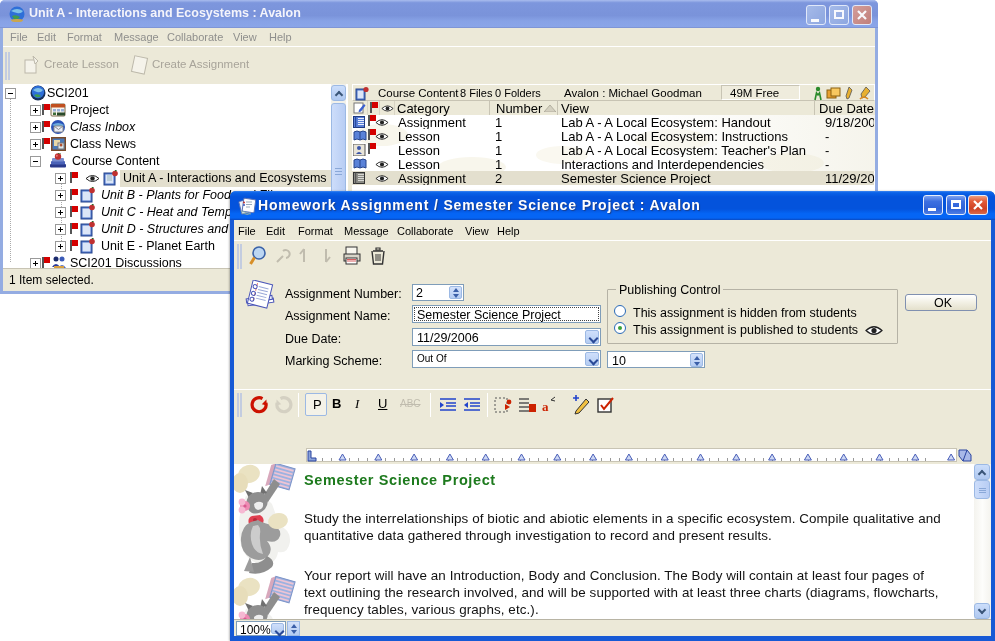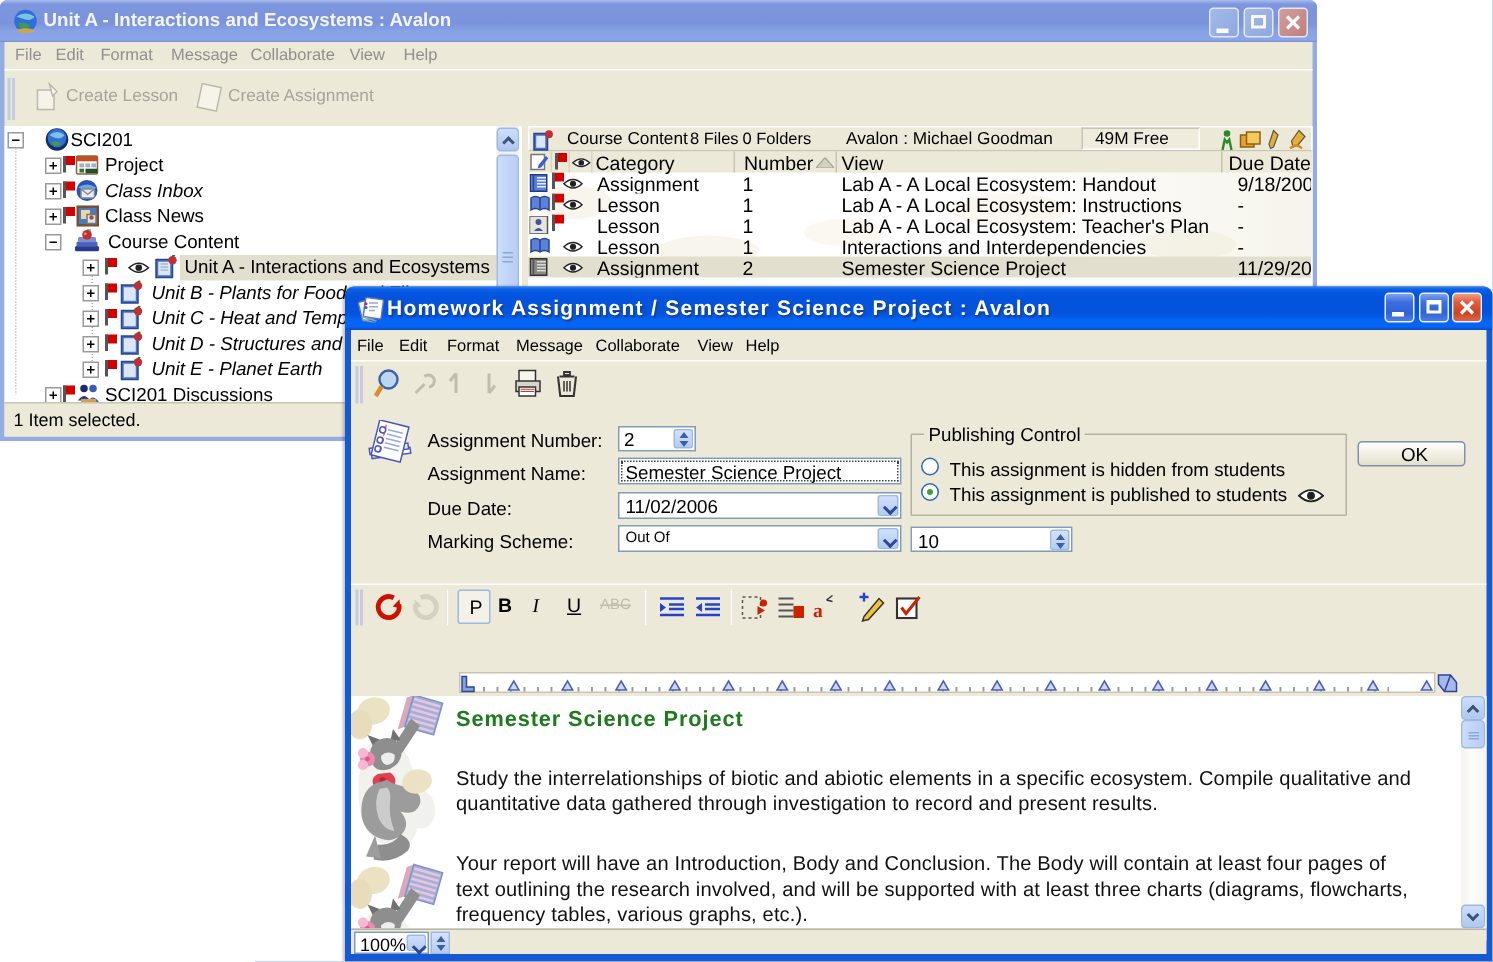--- a/index.html
+++ b/index.html
@@ -221,21 +221,21 @@
         </div>
    <div class="trow" style="left:0;top:154px">
           <div class="pm plus" style="left:52px"></div>
           <div class="flag" style="left:66px"></div>
           <svg class="abs" style="left:77px;top:0" width="16" height="16" viewBox="0 0 16 16">
             <rect x="1" y="3" width="11" height="12" fill="#4a72c8" stroke="#26458c"></rect>
             <rect x="2.5" y="4.5" width="8" height="9" fill="#dce6f8"></rect>
             <circle cx="12" cy="3.5" r="2.8" fill="#c03030"></circle>
             <path d="M12 1 l1.5 -1" stroke="#2a6a2a" stroke-width="1.4"></path>
           </svg>
-          <span class="lbl" style="left:98px;font-style:italic">Unit E - Planet Earth</span>
+          <span class="lbl" style="left:98px;">Unit E - Planet Earth</span>
         </div>
    <div class="trow" style="left:0;top:171px">
           <div class="pm plus" style="left:27px"></div>
           <div class="flag" style="left:38px"></div>
           <svg class="abs" style="left:47px;top:0" width="18" height="16" viewBox="0 0 18 16">
             <circle cx="6" cy="4" r="2.5" fill="#1a2a6c"></circle>
             <circle cx="12" cy="4" r="2.5" fill="#3a5ab8"></circle>
             <path d="M2 12 Q6 6 10 12Z" fill="#2a3a9c"></path>
             <path d="M8 13 Q12 7 16 13Z" fill="#4a6ac8"></path>
             <rect x="4" y="11" width="10" height="3" fill="#d8a040"></rect>
@@ -479,29 +479,29 @@
             <div class="abs" style="left:2.5px;top:1px;border-left:3px solid transparent;border-right:3px solid transparent;border-bottom:4px solid #3a5fa8"></div>
             <div class="abs" style="left:2.5px;top:7px;border-left:3px solid transparent;border-right:3px solid transparent;border-top:4px solid #3a5fa8"></div>
           </div>
         </div>
    <span class="lab" style="left:51px;top:38px">Assignment Name:</span>
    <div class="inp" style="left:178px;top:34px;width:189px;height:18px;outline:1px dotted #444;outline-offset:-3px">
           <span class="abs" style="left:4px;top:2px">Semester Science Project</span>
         </div>
    <span class="lab" style="left:51px;top:61px">Due Date:</span>
    <div class="combo" style="left:178px;top:57px;width:189px;height:18px">
-          <span class="abs" style="left:4px;top:2px;font-size:12.5px">11/02/2006</span>
+          <span class="abs" style="left:4px;top:2px;font-size:12.5px">11/29/2006</span>
           <div class="ar"></div>
         </div>
    <span class="lab" style="left:51px;top:83px">Marking Scheme:</span>
    <div class="combo" style="left:178px;top:79px;width:189px;height:18px">
           <span class="abs" style="left:4px;top:2px;font-size:10px">Out Of</span>
           <div class="ar"></div>
         </div>
-   <div class="spin" style="left:373px;top:80px;width:108px;height:17px">
+   <div class="spin" style="left:373px;top:80px;width:98px;height:17px">
           <span class="abs" style="left:4px;top:2px">10</span>
           <div class="combo-spin abs" style="right:1px;top:1px;width:13px;height:14px;background:linear-gradient(180deg,#d4e2fb,#b4ccf2);border:1px solid #9cb9e4;border-radius:2px">
             <div class="abs" style="left:2.5px;top:1.5px;border-left:3px solid transparent;border-right:3px solid transparent;border-bottom:4px solid #3a5fa8"></div>
             <div class="abs" style="left:2.5px;top:7.5px;border-left:3px solid transparent;border-right:3px solid transparent;border-top:4px solid #3a5fa8"></div>
           </div>
         </div>
    <div class="grp" style="left:373px;top:18px;width:291px;height:55px">
     <span class="cap">Publishing Control</span>
     <div class="radio" style="left:6px;top:15px"></div>
     <span class="abs" style="left:25px;top:16px;white-space:nowrap">This assignment is hidden from students</span>

